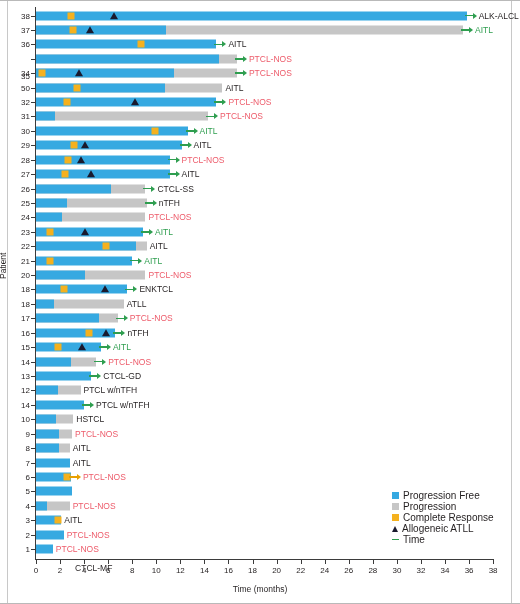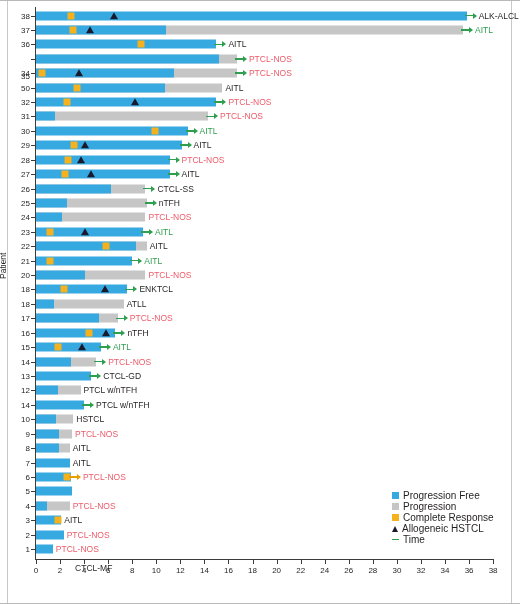--- a/index.html
+++ b/index.html
@@ -64,20 +64,21 @@
 <body>
 
 <div id="fig">
   <div id="frame-left"></div>
   <div id="frame-right"></div>
 
   <div id="yaxis-line"></div>
   <div id="xaxis-line"></div>
 
   <div id="ylabel">Patient</div>
+  <div id="xlabel">Time (months)</div>
 
   <div id="xticks-layer">
       <div class="tick-x" style="left: 36px;"></div>
       <div class="tick-x-label" style="left: 36px;">0</div>
       <div class="tick-x" style="left: 60.06px;"></div>
       <div class="tick-x-label" style="left: 60.06px;">2</div>
       <div class="tick-x" style="left: 84.12px;"></div>
       <div class="tick-x-label" style="left: 84.12px;">4</div>
       <div class="tick-x" style="left: 108.18px;"></div>
       <div class="tick-x-label" style="left: 108.18px;">6</div>
@@ -416,20 +417,20 @@
       <div class="leg-row">
         <div class="leg-sw" style="background: rgb(198, 198, 198);"></div>
         <span>Progression</span>
       </div>
       <div class="leg-row">
         <div class="leg-sw" style="background: rgb(245, 177, 30);"></div>
         <span>Complete Response</span>
       </div>
       <div class="leg-row">
         <div class="leg-tri"></div>
-        <span>Allogeneic HSTCL</span>
+        <span>Allogeneic ATLL</span>
       </div>
       <div class="leg-row">
         <div class="leg-dash"></div>
         <span>Time</span>
       </div>
     </div>
 </div>
 
 </body></html>

